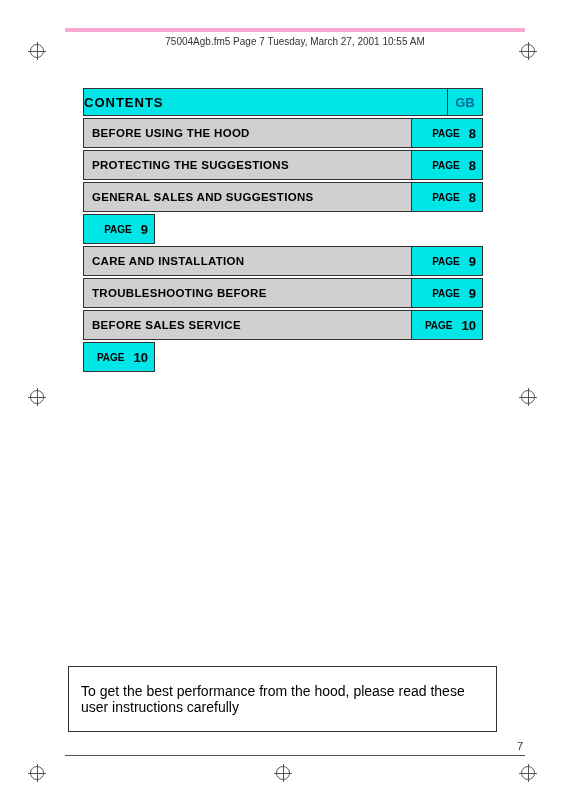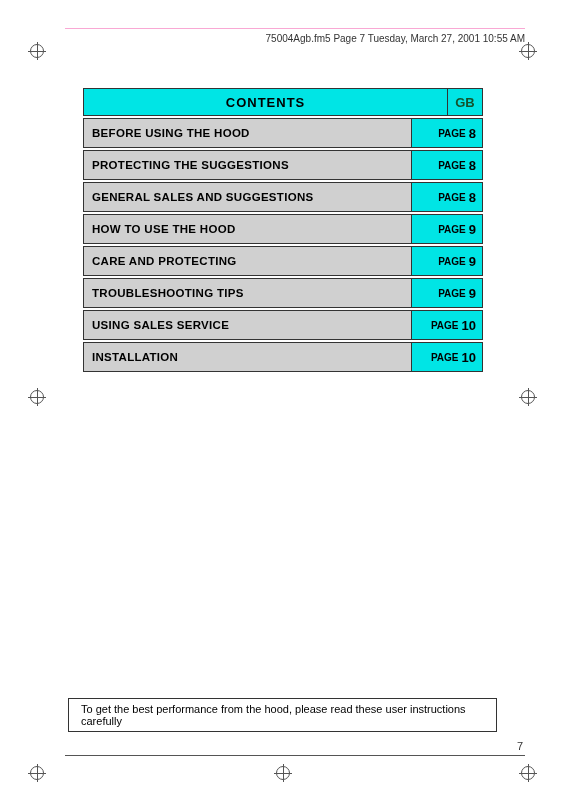--- a/index.html
+++ b/index.html
@@ -21,22 +21,22 @@
     }
 
     
     .header-bar {
       position: absolute;
       top: 28px;
       left: 65px;
       right: 40px;
       display: flex;
       align-items: center;
-      justify-content: flex-end;
-      border-top: 1px solid #f9a8d4;
+      justify-content: center;
+      border-top: 4px solid #f9a8d4;
       padding-top: 4px;
     }
 
     .header-filename {
       font-size: 10px;
       color: #333;
     }
 
     
     .crosshair {
@@ -88,21 +88,21 @@
       width: 100%;
       height: 28px;
       margin-bottom: 2px;
     }
 
     .contents-title-cell {
       background: #00e5e5;
       flex: 1;
       display: flex;
       align-items: center;
-      justify-content: center;
+      justify-content: flex-start;
       border: 1.5px solid #333;
       border-right: none;
     }
 
     .contents-title-cell span {
       font-size: 13px;
       font-weight: 900;
       color: #000;
       letter-spacing: 1px;
     }
@@ -112,21 +112,21 @@
       width: 36px;
       display: flex;
       align-items: center;
       justify-content: center;
       border: 1.5px solid #333;
     }
 
     .contents-gb-cell span {
       font-size: 13px;
       font-weight: 900;
-      color: #14532d;
+      color: #0369a1;
     }
 
     .toc-row {
       display: flex;
       width: 100%;
       height: 30px;
       margin-bottom: 2px;
       border-radius: 8px;
     }
 
@@ -148,21 +148,21 @@
     }
 
     .toc-row-page {
       background: #00e5e5;
       width: 72px;
       display: flex;
       align-items: center;
       justify-content: flex-end;
       padding-right: 6px;
       border: 1.5px solid #333;
-      gap: 3px;
+      gap: 9px;
     }
 
     .toc-row-page .page-word {
       font-size: 10px;
       font-weight: 700;
       color: #000;
     }
 
     .toc-row-page .page-num {
       font-size: 13px;
@@ -170,22 +170,22 @@
       color: #000;
     }
 
     
     .footer-note {
       position: absolute;
       bottom: 68px;
       left: 68px;
       right: 68px;
       border: 1.5px solid #333;
-      padding: 4px 12px;
-      font-size: 11px;
+      padding: 16px 12px;
+      font-size: 14px;
       color: #000;
     }
 
     
     .page-number {
       position: absolute;
       bottom: 48px;
       right: 42px;
       font-size: 11px;
       color: #333;
@@ -250,59 +250,53 @@
         <div class="toc-row">
           <div class="toc-row-label">
             <span>GENERAL SALES AND SUGGESTIONS</span>
           </div>
           <div class="toc-row-page">
             <span class="page-word">PAGE</span>
             <span class="page-num">8</span>
           </div>
         </div>
         <div class="toc-row">
-          <div class="toc-row-label">
-            <span>HOW TO USE THE HOOD</span>
-          </div>
           <div class="toc-row-page">
             <span class="page-word">PAGE</span>
             <span class="page-num">9</span>
           </div>
         </div>
         <div class="toc-row">
           <div class="toc-row-label">
-            <span>CARE AND PROTECTING</span>
+            <span>CARE AND INSTALLATION</span>
           </div>
           <div class="toc-row-page">
             <span class="page-word">PAGE</span>
             <span class="page-num">9</span>
           </div>
         </div>
         <div class="toc-row">
           <div class="toc-row-label">
-            <span>TROUBLESHOOTING TIPS</span>
+            <span>TROUBLESHOOTING BEFORE</span>
           </div>
           <div class="toc-row-page">
             <span class="page-word">PAGE</span>
             <span class="page-num">9</span>
           </div>
         </div>
         <div class="toc-row">
           <div class="toc-row-label">
-            <span>USING SALES SERVICE</span>
+            <span>BEFORE SALES SERVICE</span>
           </div>
           <div class="toc-row-page">
             <span class="page-word">PAGE</span>
             <span class="page-num">10</span>
           </div>
         </div>
         <div class="toc-row">
-          <div class="toc-row-label">
-            <span>INSTALLATION</span>
-          </div>
           <div class="toc-row-page">
             <span class="page-word">PAGE</span>
             <span class="page-num">10</span>
           </div>
         </div>
       </div>
 
   </div>
 
   <div class="crosshair" style="top:388px; left:28px;">

